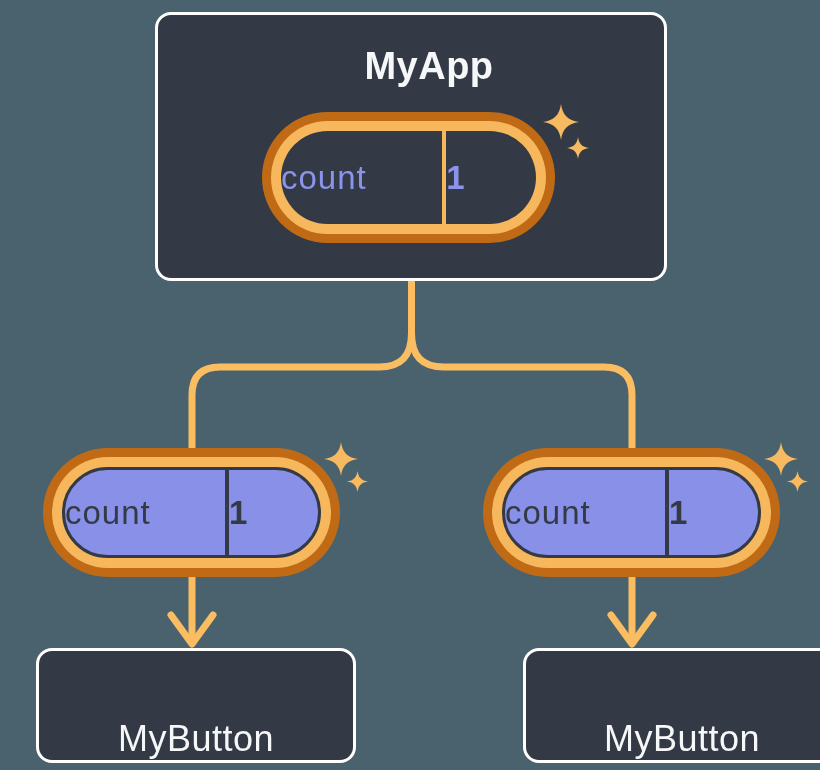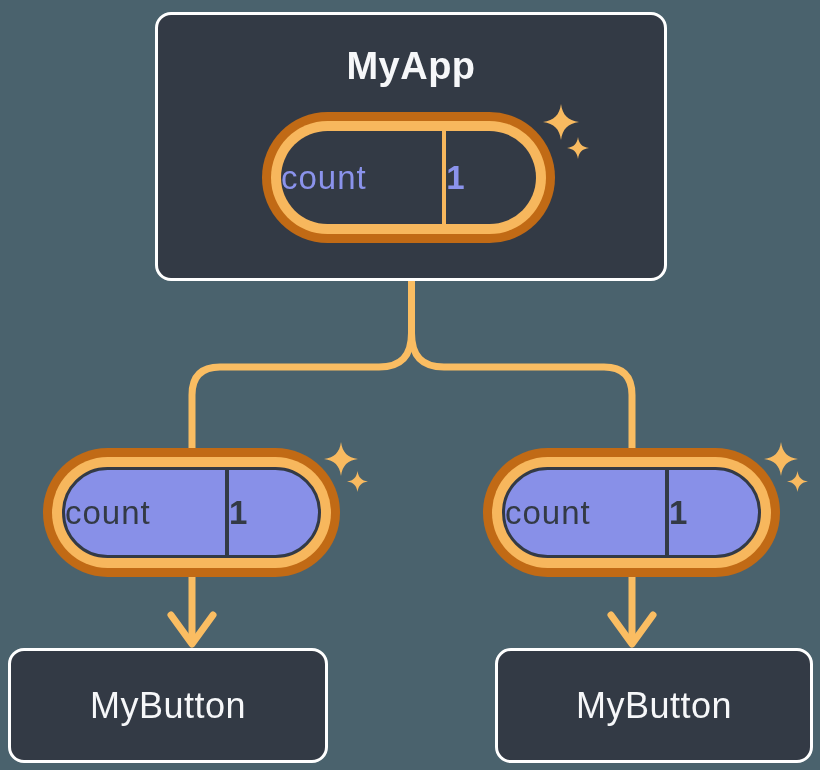--- a/index.html
+++ b/index.html
@@ -13,24 +13,24 @@
   #canvas{position:relative;width:820px;height:770px;background:var(--canvas-bg);overflow:hidden;}
 
   .layer{position:absolute;left:0;top:0;width:820px;height:770px;}
   #connector-layer{z-index:1;}
 
   .node-box{
     position:absolute;background:var(--node-bg);
     border:3px solid var(--node-border);border-radius:16px;z-index:2;
   }
   .node-title{
-    position:absolute;left:0;top:30px;width:100%;text-align:center;
+    position:absolute;left:18px;top:30px;width:100%;text-align:center;
     color:var(--node-text);font-size:38px;font-weight:600;letter-spacing:.5px;
   }
-  .button-box{display:flex;align-items:center;justify-content:center;}
+  .button-box{display:flex;align-items:flex-end;justify-content:center;margin-left:28px;}
   .button-label{color:var(--node-text);font-size:36px;font-weight:500;letter-spacing:.5px;}
 
   
   .pill-outer{
     position:absolute;z-index:2;border-radius:999px;
     background:var(--ring-dark);padding:9px;
   }
   .pill-mid{width:100%;height:100%;border-radius:999px;background:var(--ring-light);padding:10px;}
   .pill-inner{
     width:100%;height:100%;border-radius:999px;display:flex;align-items:stretch;overflow:hidden;

